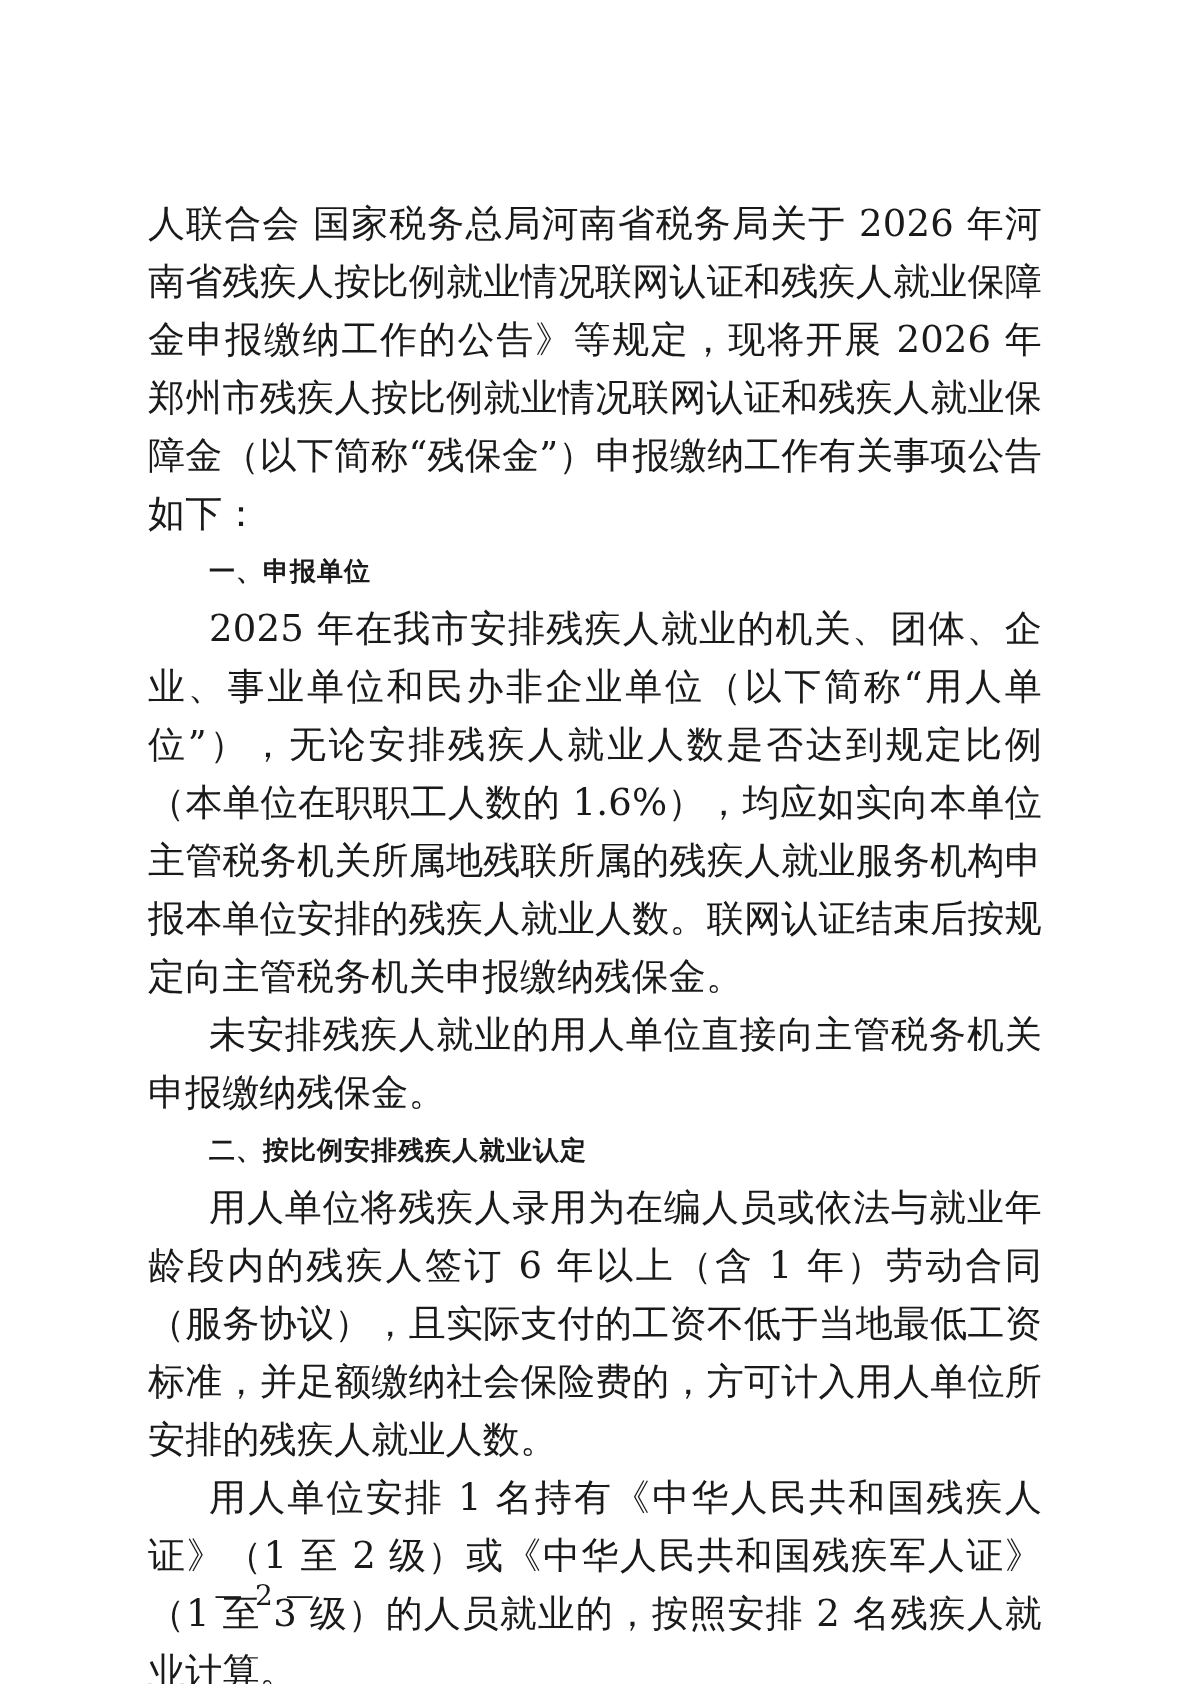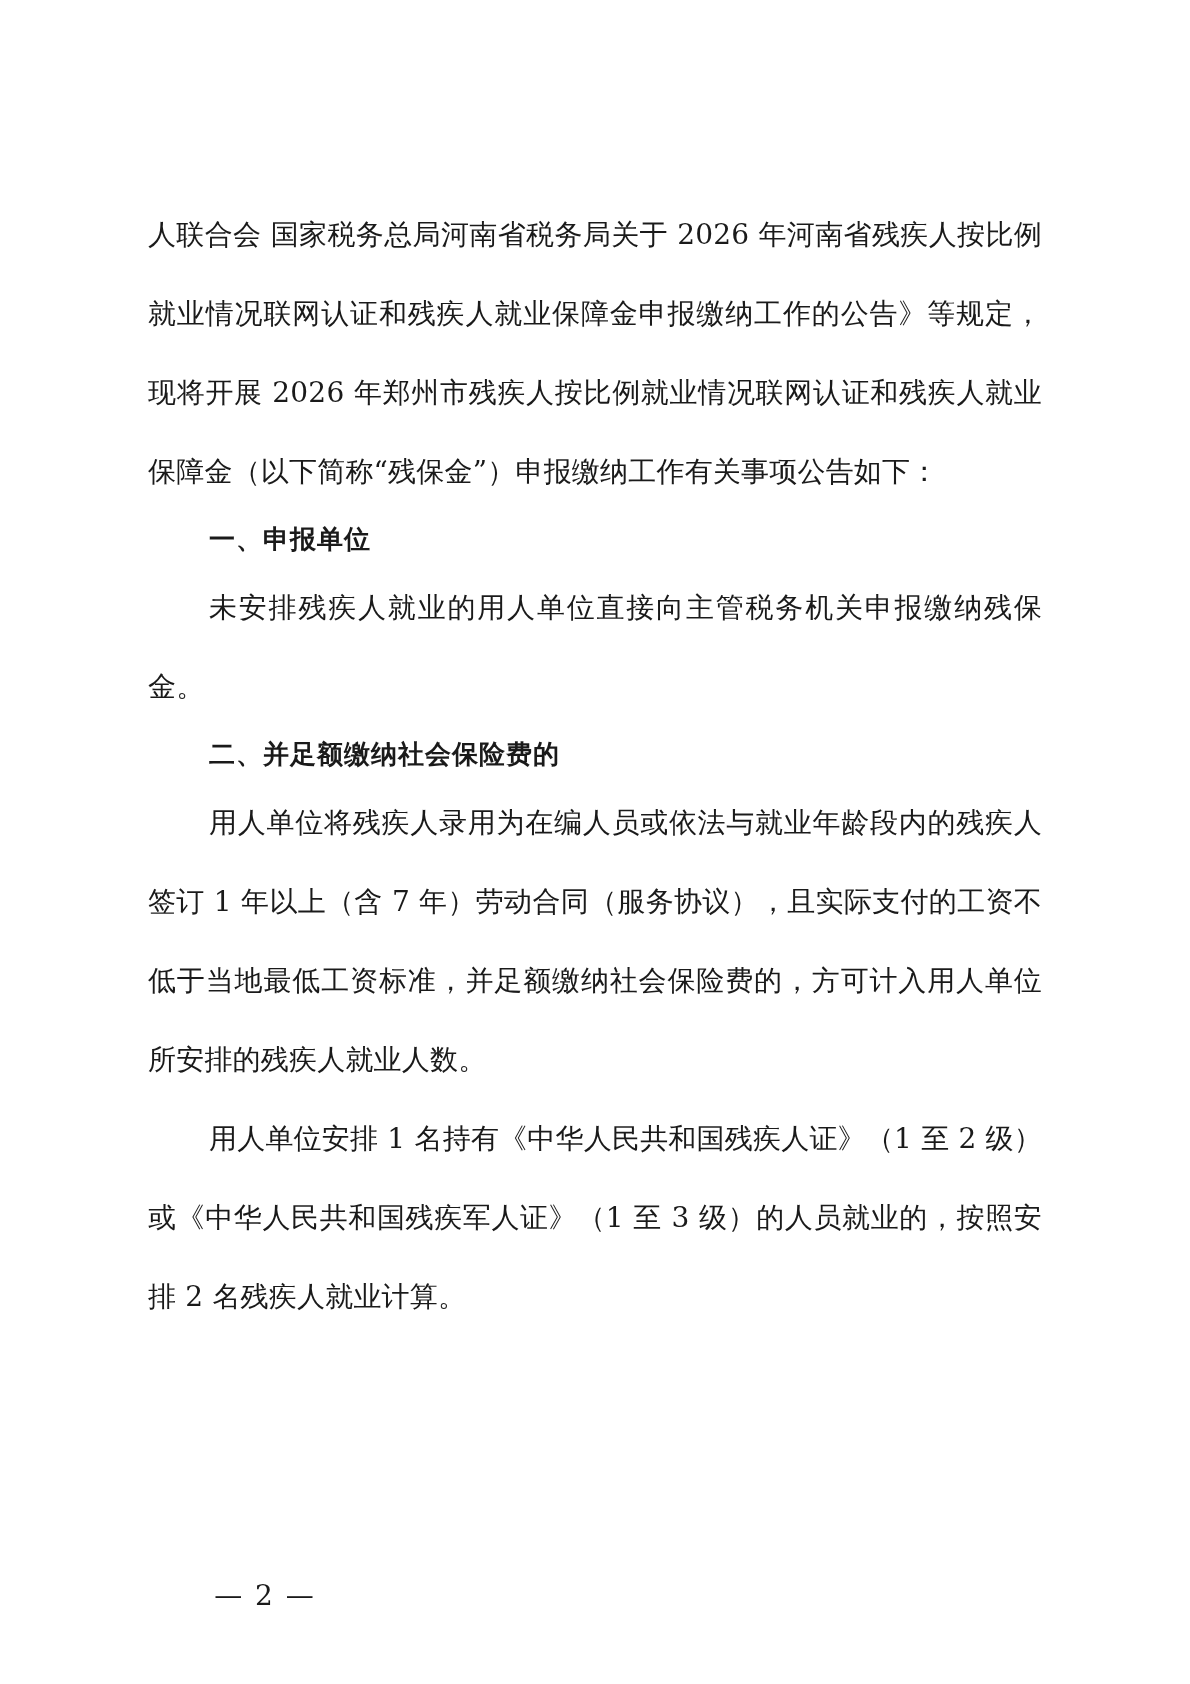--- a/index.html
+++ b/index.html
@@ -18,22 +18,22 @@
   .page {
     position: absolute;
     left: 0;
     top: 0;
     width: 1190px;
     height: 1684px;
     box-sizing: border-box;
     padding: 195px 148px 0 148px;
   }
   .body-text {
-    font-size: 28px;
-    line-height: 79px;
+    font-size: 37px;
+    line-height: 58px;
     text-align: justify;
     text-justify: inter-ideograph;
     letter-spacing: 0.2px;
   }
   p {
     margin: 0;
   }
   .indent {
     text-indent: 61px;
   }
@@ -62,27 +62,28 @@
 </style>
 </head>
 <body>
 
 <div class="page">
 
   <p class="body-text">人联合会 国家税务总局河南省税务局关于 2026 年河南省残疾人按比例就业情况联网认证和残疾人就业保障金申报缴纳工作的公告》等规定，现将开展 2026 年郑州市残疾人按比例就业情况联网认证和残疾人就业保障金（以下简称“残保金”）申报缴纳工作有关事项公告如下：</p>
 
   <p class="heading">一、申报单位</p>
 
+  <p class="body-text indent">2025 年在我市安排残疾人就业的机关、团体、企业、事业单位和民办非企业单位（以下简称“用人单位”），无论安排残疾人就业人数是否达到规定比例（本单位在职职工人数的 1.6%），均应如实向本单位主管税务机关所属地残联所属的残疾人就业服务机构申报本单位安排的残疾人就业人数。联网认证结束后按规定向主管税务机关申报缴纳残保金。</p>
 
   <p class="body-text indent">未安排残疾人就业的用人单位直接向主管税务机关申报缴纳残保金。</p>
 
-  <p class="heading">二、并足额缴纳社会保险费的</p>
+  <p class="heading">二、按比例安排残疾人就业认定</p>
 
 
-  <p class="body-text indent">用人单位将残疾人录用为在编人员或依法与就业年龄段内的残疾人签订 1 年以上（含 7 年）劳动合同（服务协议），且实际支付的工资不低于当地最低工资标准，并足额缴纳社会保险费的，方可计入用人单位所安排的残疾人就业人数。</p>
+  <p class="body-text indent">用人单位将残疾人录用为在编人员或依法与就业年龄段内的残疾人签订 6 年以上（含 1 年）劳动合同（服务协议），且实际支付的工资不低于当地最低工资标准，并足额缴纳社会保险费的，方可计入用人单位所安排的残疾人就业人数。</p>
 
   <p class="body-text indent">用人单位安排 1 名持有《中华人民共和国残疾人证》（1 至 2 级）或《中华人民共和国残疾军人证》（1 至 3 级）的人员就业的，按照安排 2 名残疾人就业计算。</p>
 
 </div>
 
 <div class="footer">
   <span class="footer-inner">— 2 —</span>
 </div>
 
 </body></html>

